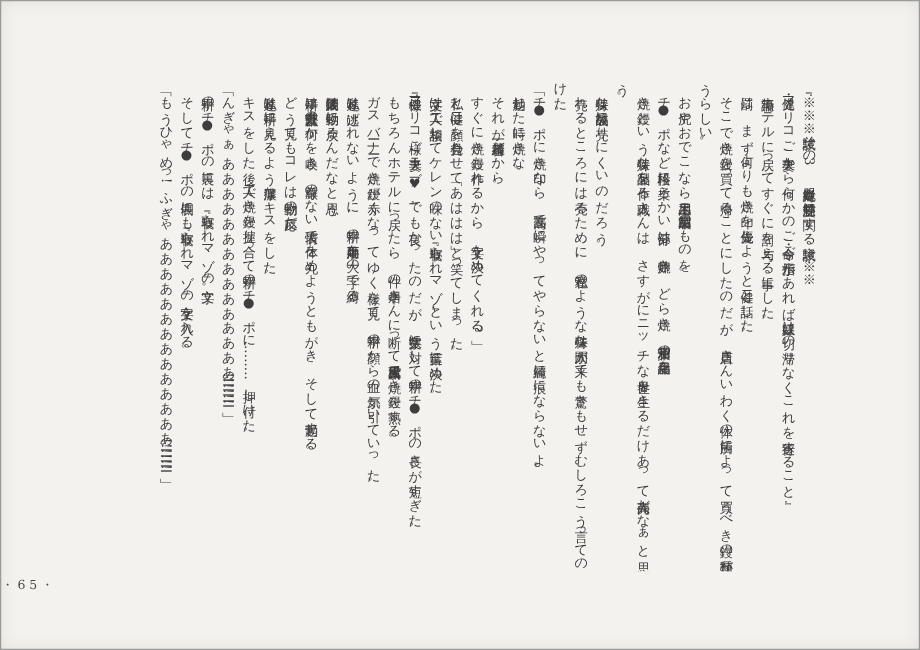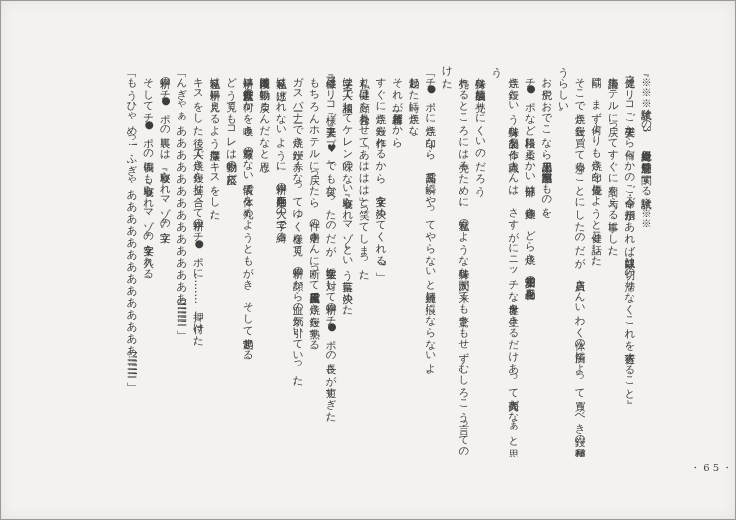--- a/index.html
+++ b/index.html
@@ -36,21 +36,21 @@
   .vertical-text p {
     margin: 0;
     padding: 0;
     text-indent: 1em;
   }
   .page-number {
     position: absolute;
     bottom: 44px;
     left: 0;
     right: 0;
-    text-align: right;
+    text-align: left;
     font-size: 10px;
     color: #4a4a4a;
     letter-spacing: 3px;
   }
 </style>
 </head>
 <body>
 
 <div class="scan-frame">
 

